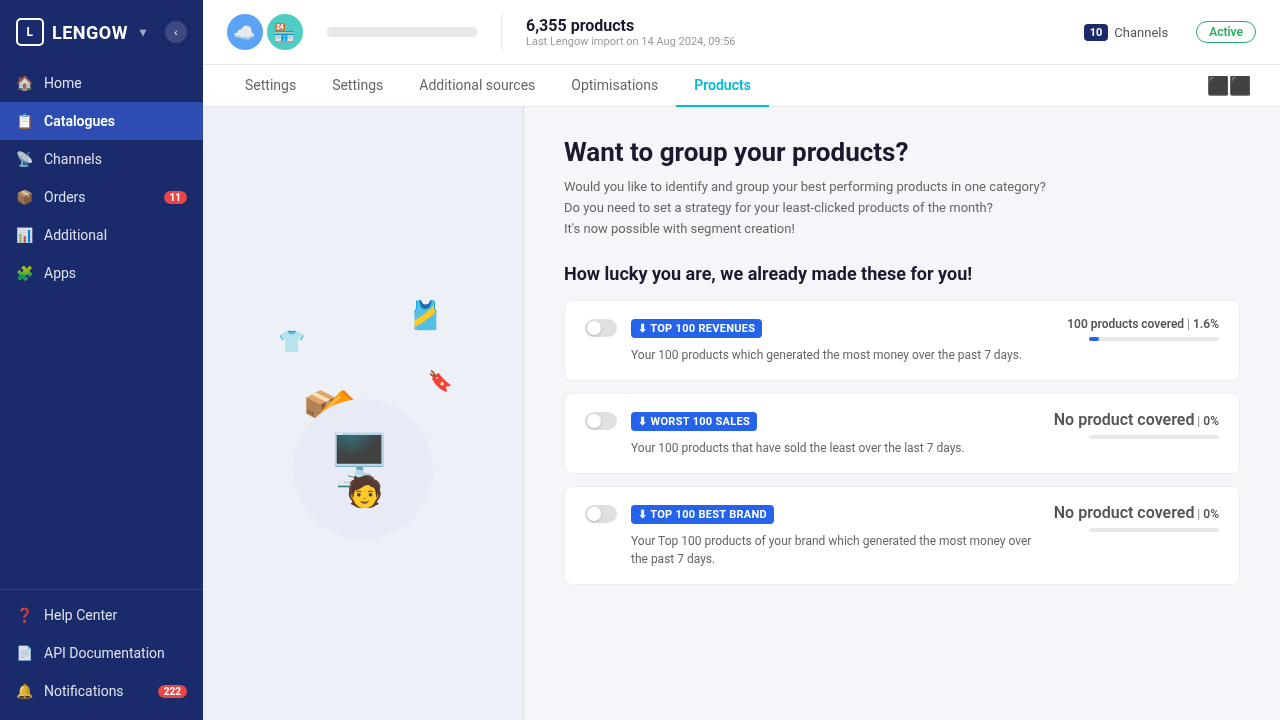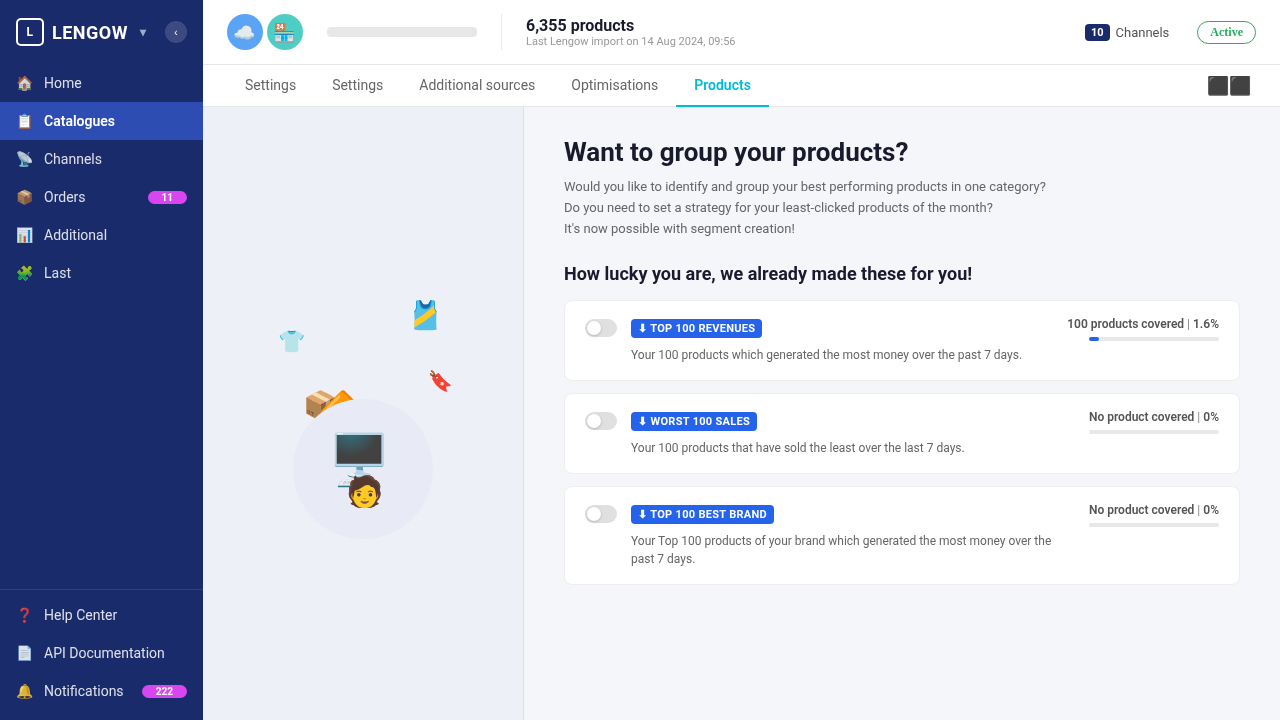--- a/index.html
+++ b/index.html
@@ -59,24 +59,24 @@
       color: white;
       font-weight: 600;
     }
     .nav-icon {
       width: 18px; height: 18px;
       display: flex; align-items: center; justify-content: center;
       font-size: 14px;
       flex-shrink: 0;
     }
     .badge {
-      background: #d946ef;
+      background: #ef4444;
       color: white;
       border-radius: 10px;
-      padding: 1px 14px;
+      padding: 1px 6px;
       font-size: 10px;
       font-weight: 700;
       margin-left: auto;
     }
     .sidebar-bottom {
       margin-top: auto;
       padding-bottom: 10px;
     }
     .nav-divider { height: 1px; background: rgba(255,255,255,0.1); margin: 6px 0; }
 
@@ -149,21 +149,20 @@
       font-weight: 700;
     }
     .status-active {
       border: 1px solid #27ae60;
       color: #27ae60;
       border-radius: 12px;
       padding: 3px 12px;
       font-size: 12px;
       font-weight: 600;
       margin-left: 12px;
-      font-family: Liberation Serif, serif;
     }
 
     
     .tabs {
       background: white;
       display: flex;
       align-items: center;
       padding: 0 24px;
       border-bottom: 1px solid #e8e8e8;
       gap: 0;
@@ -328,21 +327,21 @@
       height: 4px;
       background: #2563eb;
       border-radius: 2px;
     }
     .segment-pct {
       color: #333;
       font-weight: 700;
     }
     .no-product-text {
       color: #aaa;
-      font-size: 12px;
+      font-size: 16px;
     }
   </style>
 </head>
 <body>
 
 <nav class="sidebar">
   <div class="sidebar-logo">
     <div class="sidebar-logo-box">L</div>
     <span>LENGOW</span>
     <span style="margin-left:4px;font-size:12px;color:rgba(255,255,255,0.6)">▾</span>
@@ -366,21 +365,21 @@
       <span class="nav-icon">📦</span>
       <span>Orders</span>
       <span class="badge">11</span>
     </div>
     <div class="nav-item">
       <span class="nav-icon">📊</span>
       <span>Additional</span>
     </div>
     <div class="nav-item">
       <span class="nav-icon">🧩</span>
-      <span>Last</span>
+      <span>Apps</span>
     </div>
   </div>
 
   <div class="sidebar-bottom">
     <div class="nav-divider"></div>
     <div class="nav-item">
       <span class="nav-icon">❓</span>
       <span>Help Center</span>
     </div>
     <div class="nav-item">

